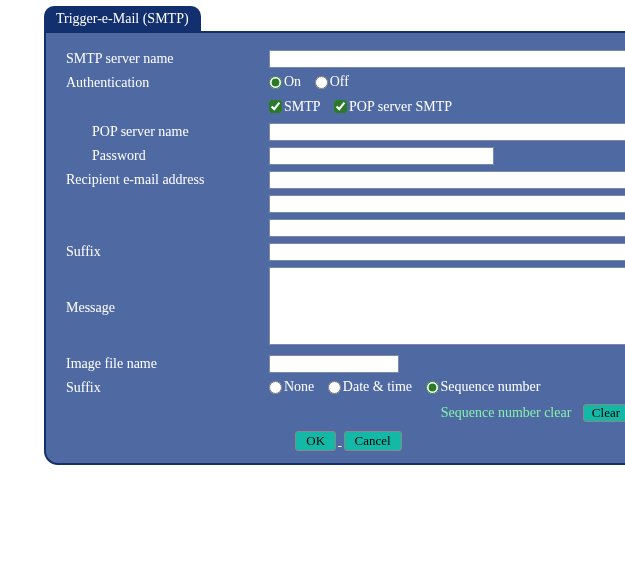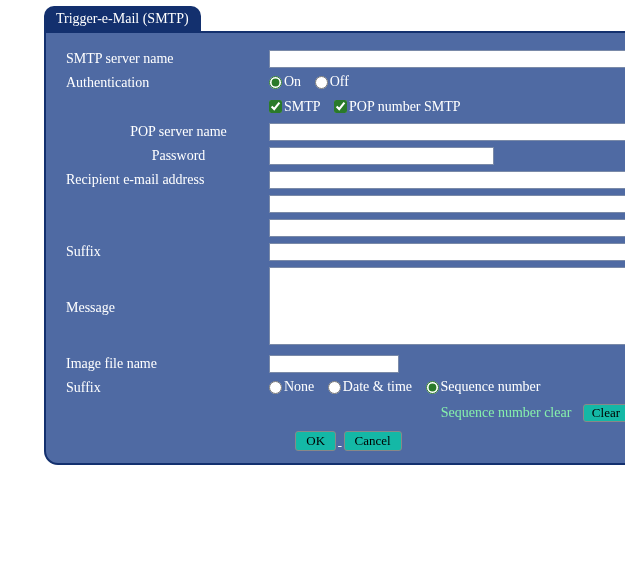--- a/index.html
+++ b/index.html
@@ -50,21 +50,20 @@
     white-space: nowrap;
   }
   td.label {
     width: 198px;
     color: #fff;
     font-size: 14px;
     padding-left: 8px;
   }
   td.label.indent {
     padding-left: 28px;
-    text-align: center;
   }
   input[type=text], input[type=password] {
     font-family: inherit;
     font-size: 13px;
     height: 18px;
     border: 1px solid #7a8aa8;
     background: #fff;
     box-sizing: border-box;
     padding: 0 2px;
   }
@@ -158,21 +157,21 @@
 
     <tr>
       <td></td>
       <td>
         <label class="opt">
           <input type="checkbox" checked="" style="">
           <span>SMTP</span>
         </label>
         <label class="opt">
           <input type="checkbox" checked="" style="">
-          <span>POP number SMTP</span>
+          <span>POP server SMTP</span>
         </label>
       </td>
     </tr>
 
     <tr>
       <td class="label indent">POP server name</td>
       <td><input type="text" class="w-full" value="" style=""></td>
     </tr>
 
 

